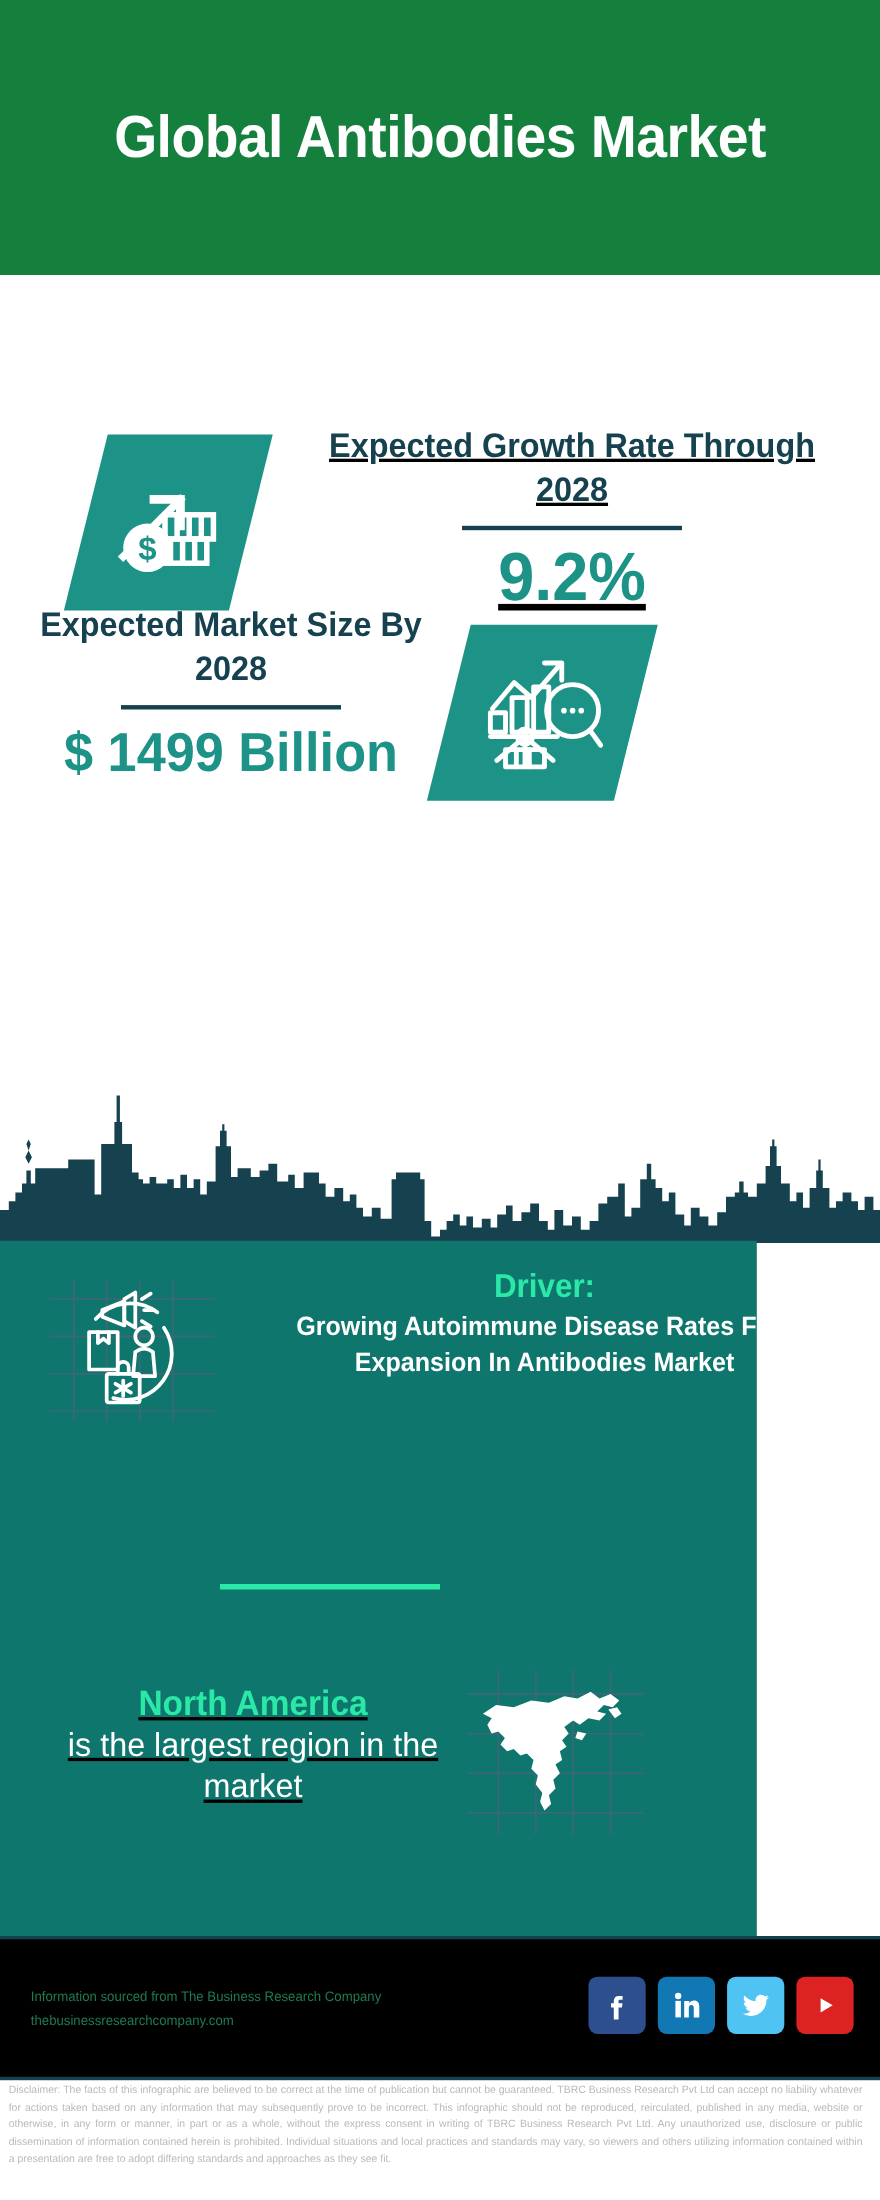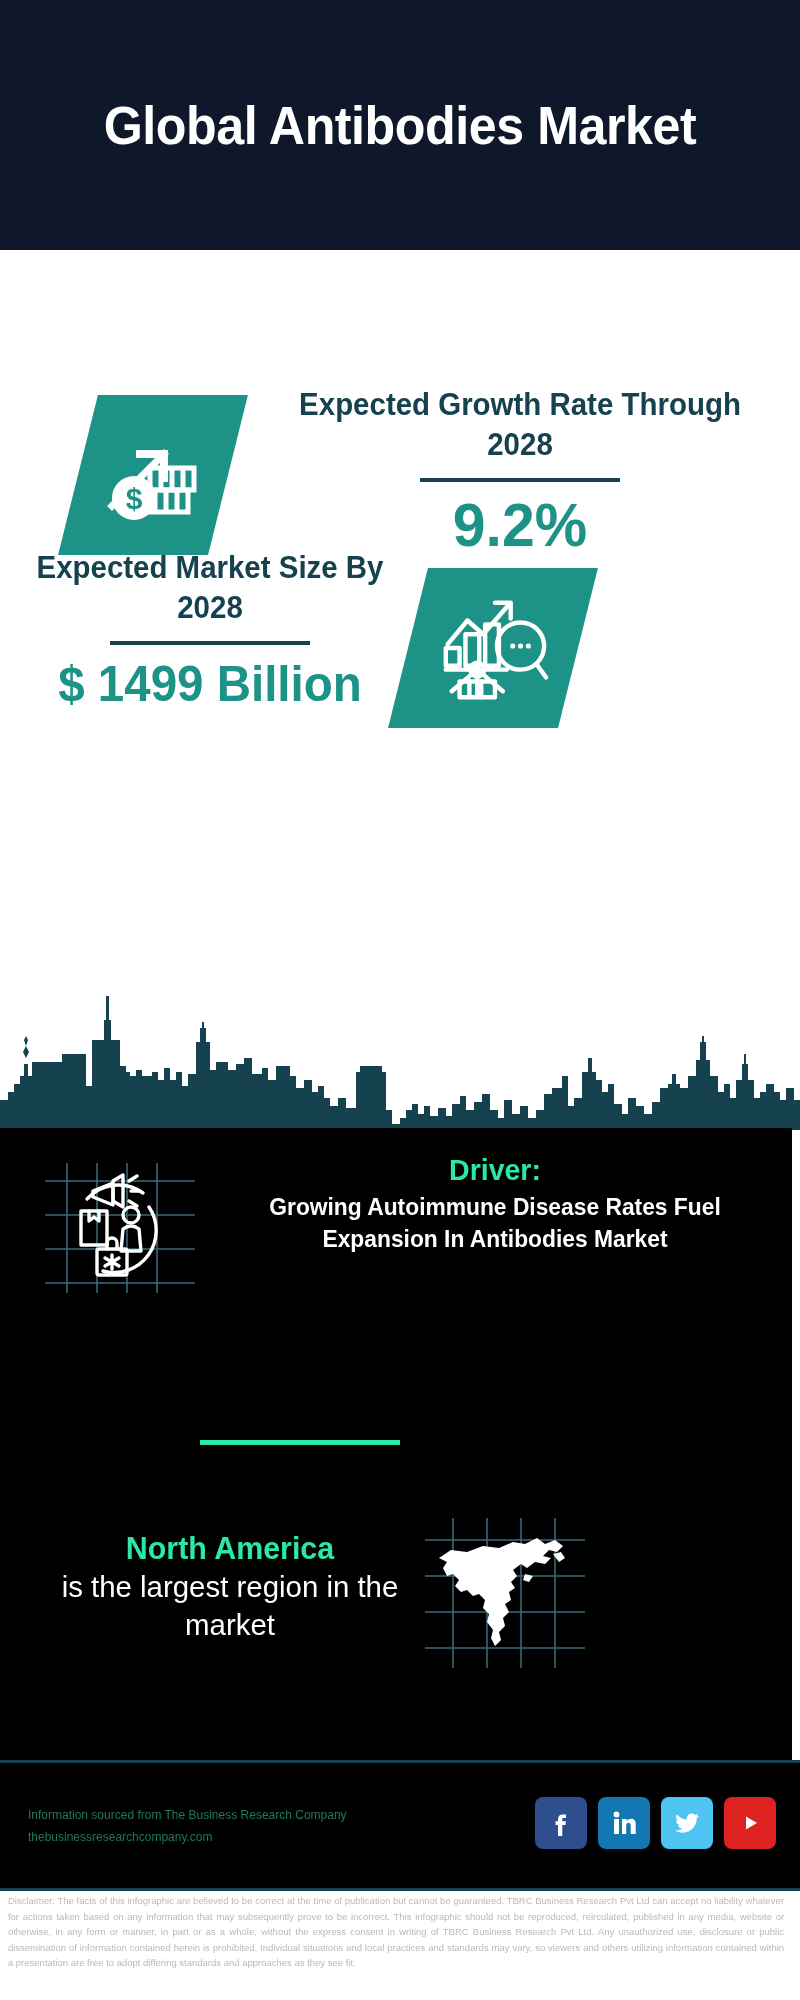--- a/index.html
+++ b/index.html
@@ -18,21 +18,21 @@
     background: #ffffff;
     margin: 0 auto;
   }
 
   
   .header {
     position: absolute;
     left: 0; top: 0;
     width: 800px;
     height: 250px;
-    background: #0f172a;
+    background: #15803d;
     display: flex;
     align-items: center;
     justify-content: center;
   }
   .header-title {
     color: #ffffff;
     font-size: 54px;
     font-weight: bold;
     line-height: 1.12;
     text-align: center;
@@ -66,20 +66,21 @@
     display: flex;
     align-items: center;
     justify-content: center;
   }
   .growth-text {
     position: absolute;
     left: 260px;
     top: 135px;
     width: 520px;
     text-align: center;
+    text-decoration: underline;
   }
   .stat-label {
     color: #16414f;
     font-size: 31px;
     font-weight: bold;
     line-height: 1.28;
     transform: scaleX(0.95);
   }
   .stat-rule {
     height: 4px;
@@ -132,23 +133,23 @@
     height: 150px;
     overflow: hidden;
   }
   .skyline-wrap svg { display: block; }
 
   
   .dark-panel {
     position: absolute;
     left: 0;
     top: 1128px;
-    width: 792px;
+    width: 688px;
     height: 632px;
-    background: #000000;
+    background: #0f766e;
   }
 
   
   .driver-icon {
     position: absolute;
     left: 45px;
     top: 35px;
     width: 150px;
     height: 130px;
   }

